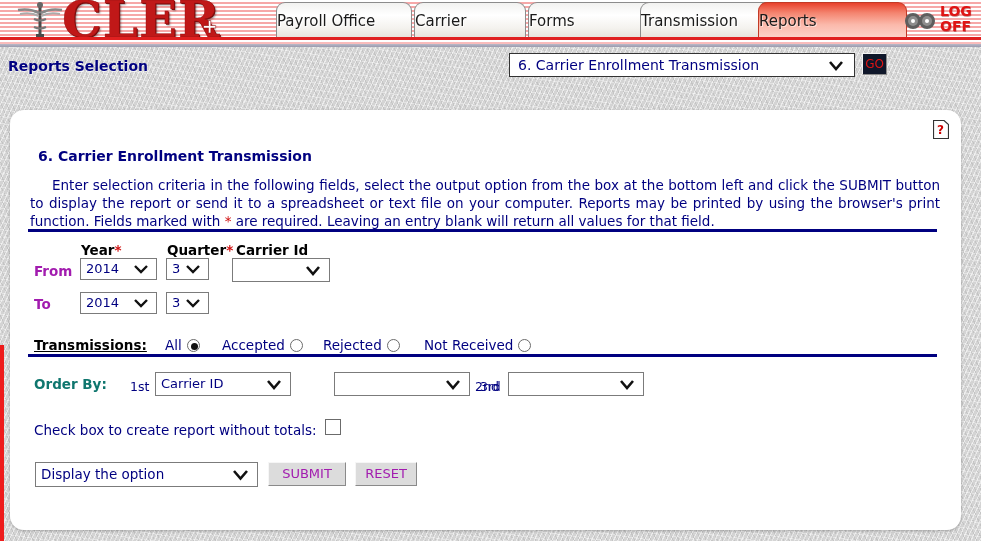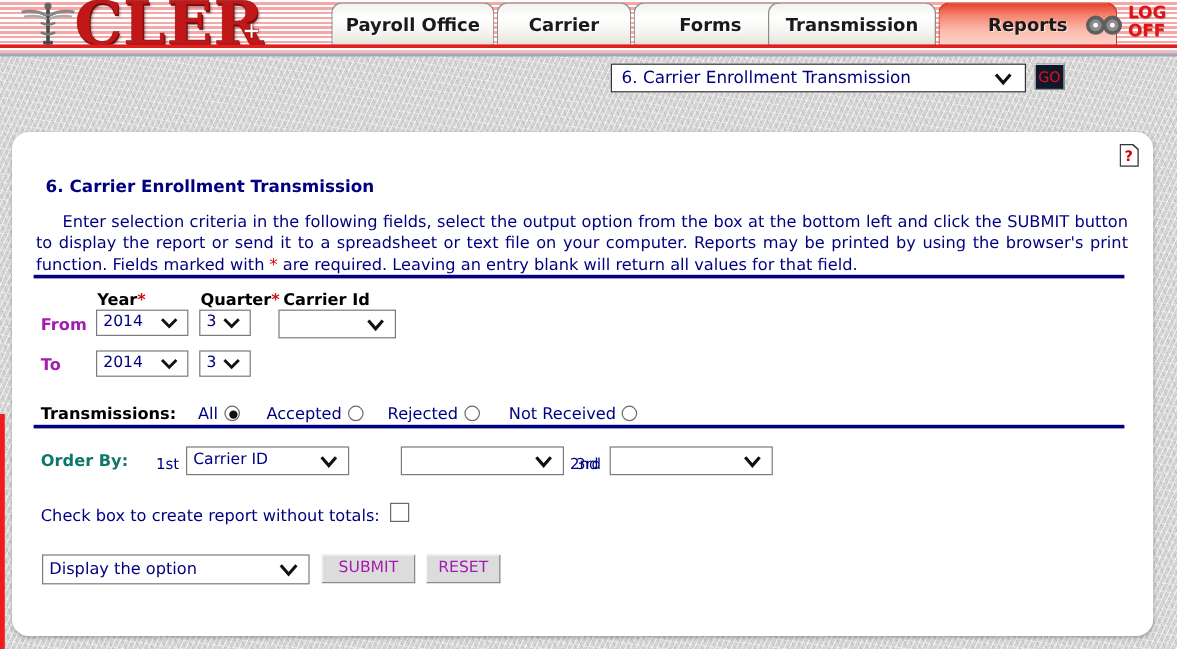--- a/index.html
+++ b/index.html
@@ -80,37 +80,37 @@
   .tab {
     position: absolute;
     top: 2px;
     height: 36px;
     border: 1px solid #8c8c8c;
     border-bottom: none;
     border-radius: 9px 9px 0 0;
     background: linear-gradient(to bottom, #f2f2f0 0%, #ffffff 35%, #f4f2ee 72%, #e6e2da 100%);
     color: #1a1a1a;
     font-size: 15px;
-    font-weight: bold;
-    text-align: center;
+    font-weight: normal;
+    text-align: left;
     line-height: 36px;
     text-shadow: 1px 1px 0 rgba(255,255,255,.85);
     white-space: nowrap;
   }
   .tab.active {
     background: linear-gradient(to bottom, #e8412c 0%, #f4846f 28%, #fbb9ab 62%, #fcd4cb 100%);
     border-color: #c23a26;
     color: #1a1a1a;
     text-shadow: 1px 1px 0 rgba(255,255,255,.55);
   }
   .tab.t1 { left: 0px;   width: 136px; }
   .tab.t2 { left: 138px; width: 112px; }
   .tab.t3 { left: 252px; width: 128px; }
   .tab.t4 { left: 364px; width: 140px; }
-  .tab.t5 { left: 506px; width: 149px; }
+  .tab.t5 { left: 482px; width: 149px; }
 
   .gears { position: absolute; left: 902px; top: 9px; width: 36px; height: 24px; }
   .logoff {
     position: absolute; left: 940px; top: 4px;
     color: #e01414;
     font-size: 14px; font-weight: bold;
     line-height: 15px;
     text-shadow: 0.5px 0.5px 0 rgba(120,0,0,.4);
   }
 
@@ -224,21 +224,21 @@
   }
   .sel .caret { position: absolute; right: 5px; top: 0; }
   .sel-year-from { left: 70px;  top: 148px; width: 77px; height: 22px; line-height: 20px; }
   .sel-year-to   { left: 70px;  top: 182px; width: 77px; height: 22px; line-height: 20px; }
   .sel-qtr-from  { left: 156px; top: 148px; width: 43px; height: 22px; line-height: 20px; }
   .sel-qtr-to    { left: 156px; top: 182px; width: 43px; height: 22px; line-height: 20px; }
   .sel-carrier   { left: 222px; top: 148px; width: 98px; height: 24px; line-height: 22px; }
 
   .trans-label {
     position: absolute; left: 24px; top: 227px;
-    color: #000000; font-size: 13.5px; font-weight: bold;
+    color: #000000; font-size: 13.5px; font-weight: bold; text-decoration: underline;
   }
   .radio-group { position: absolute; top: 227px; }
   .radio-item {
     position: absolute;
     color: #000080;
     font-size: 13.5px;
     white-space: nowrap;
   }
   .radio-item .dot {
     display: inline-block;
@@ -366,20 +366,21 @@
     <div>LOG</div>
     <div>OFF</div>
   </div>
 
   <div class="header-rule"></div>
   <div class="header-after"></div>
 </div>
 <div class="header-bottom-line"></div>
 
 <div class="selbar">
+  <div class="selbar-title">Reports Selection</div>
 
   <div class="report-select">
     <span>6. Carrier Enrollment Transmission</span>
     <span class="caret">
       <svg width="22" height="22" viewBox="0 0 22 22">
           <path d="M5 8 L11 15 L17 8" fill="none" stroke="#111" stroke-width="2.6"></path>
         </svg>
     </span>
   </div>
 

